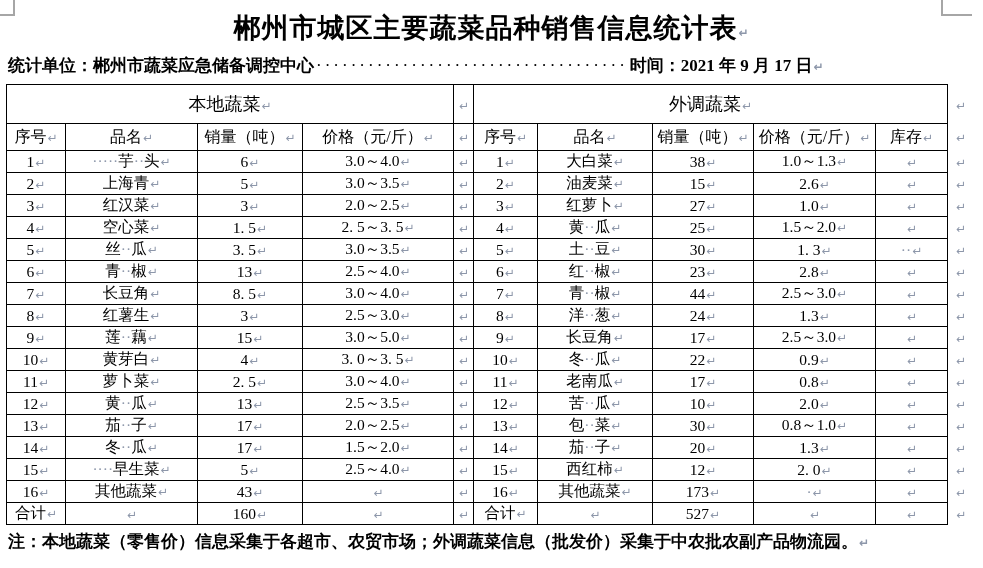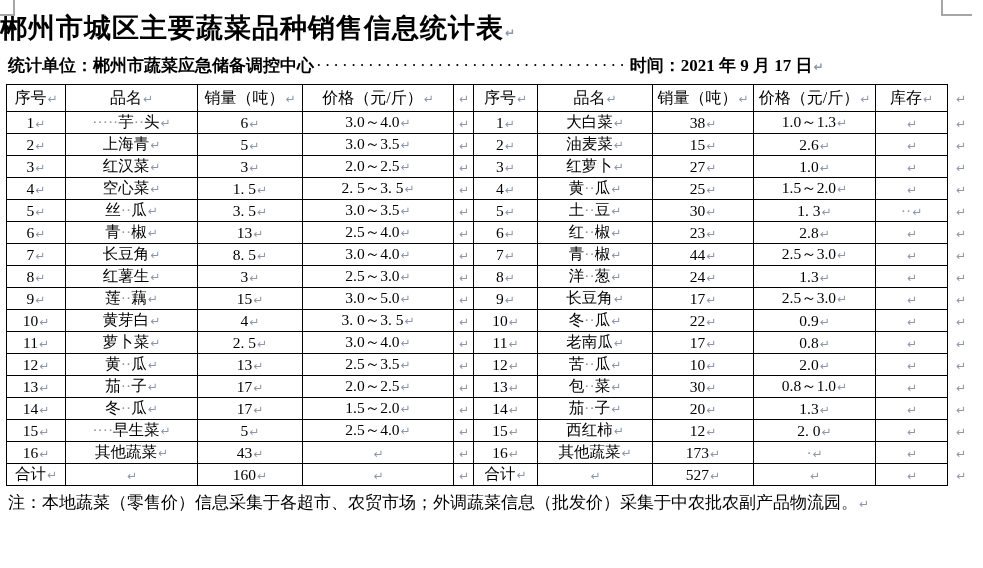--- a/index.html
+++ b/index.html
@@ -6,21 +6,21 @@
   body{
     width:983px;height:568px;position:relative;overflow:hidden;
     font-family:"Liberation Serif","DejaVu Serif",serif;color:#000;
   }
   
   .crop{position:absolute;top:0;height:14px;}
   .crop-left{left:0;width:13px;border-right:2px solid #a6a6a6;border-bottom:2px solid #a6a6a6;}
   .crop-right{left:941px;width:29px;border-left:2px solid #a6a6a6;border-bottom:2px solid #a6a6a6;}
 
   .title{
-    margin:10px 0 2px 0;
+    text-align:center;margin:10px 0 2px 0;
     font-size:27px;font-weight:bold;line-height:36px;letter-spacing:1px;
   }
   .meta{
     margin:5px 0 7px 8px;font-size:17px;font-weight:bold;line-height:20px;white-space:nowrap;
   }
   .leader{letter-spacing:3px;font-weight:normal;margin:0 2px;}
 
   table{
     border-collapse:collapse;table-layout:fixed;margin-left:6px;
   }
@@ -33,21 +33,21 @@
     font-size:15.5px;height:21px;padding:0 1px;white-space:nowrap;overflow:hidden;
   }
   tr.group-row td{height:38px;font-size:18px;}
   tr.colhead-row td{height:26px;font-size:16px;}
   td.rowend{border:none;background:transparent;}
   
   .fm{color:#8d97aa;}
   .pc{font-size:12px;font-family:"DejaVu Sans",sans-serif;margin-left:1px;}
 
   .note{
-    margin:6px 0 3px 8px;font-size:17px;font-weight:normal;line-height:22px;white-space:nowrap;
+    margin:6px 0 3px 8px;font-size:17px;font-weight:bold;line-height:22px;white-space:nowrap;
   }
 </style>
 </head>
 <body>
 
 <div class="crop crop-left"></div>
 <div class="crop crop-right"></div>
 
 <div class="title"><span class="addpc">郴州市城区主要蔬菜品种销售信息统计表<span class="fm pc">↵</span></span></div>
 
@@ -61,20 +61,26 @@
       <col class="c-price-l">
     <col class="c-sep">
     <col class="c-seq-r">
       <col class="c-name-r">
       <col class="c-sales-r">
       <col class="c-price-r">
     <col class="c-stock">
       <col class="c-end">
   </colgroup>
   <tbody>
+    <tr class="group-row">
+      <td colspan="4" class="addpc">本地蔬菜<span class="fm pc">↵</span></td>
+      <td class="addpc"><span class="fm pc">↵</span></td>
+      <td colspan="5" class="addpc">外调蔬菜<span class="fm pc">↵</span></td>
+      <td class="rowend addpc"><span class="fm pc">↵</span></td>
+    </tr>
     <tr class="colhead-row">
       <td class="addpc">序号<span class="fm pc">↵</span></td>
       <td class="addpc">品名<span class="fm pc">↵</span></td>
       <td class="addpc">销量（吨）<span class="fm pc">↵</span></td>
       <td class="addpc">价格（元/斤）<span class="fm pc">↵</span></td>
       <td class="addpc"><span class="fm pc">↵</span></td>
       <td class="addpc">序号<span class="fm pc">↵</span></td>
       <td class="addpc">品名<span class="fm pc">↵</span></td>
       <td class="addpc">销量（吨）<span class="fm pc">↵</span></td>
       <td class="addpc">价格（元/斤）<span class="fm pc">↵</span></td>

